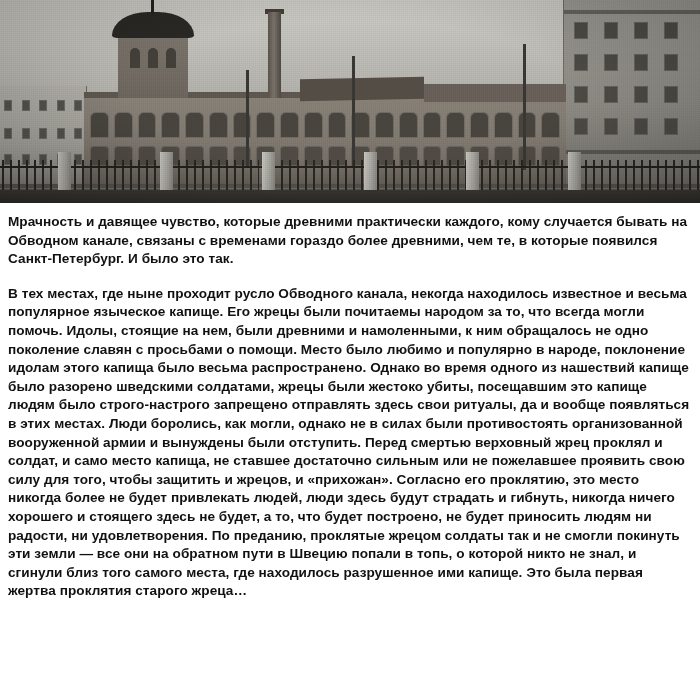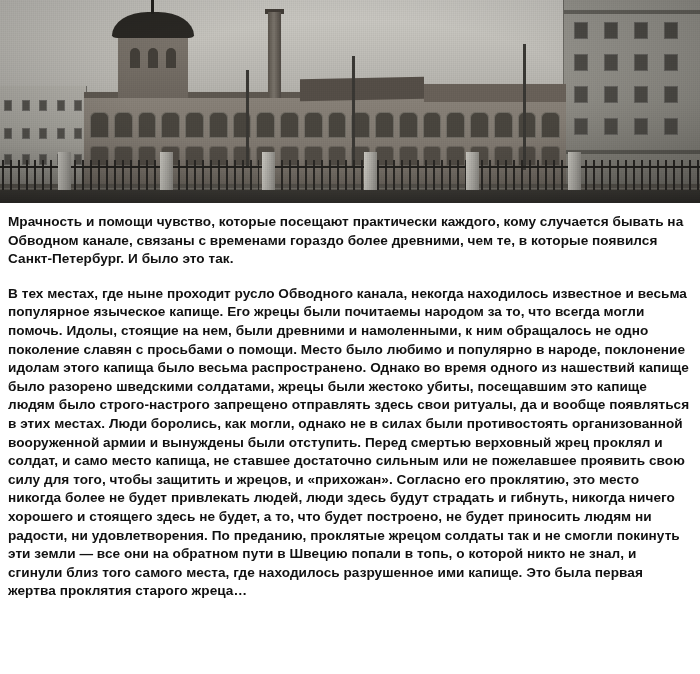--- a/index.html
+++ b/index.html
@@ -442,17 +442,17 @@
     <div class="post" style="left:364px;"></div>
     <div class="post" style="left:466px;"></div>
     <div class="post" style="left:568px;"></div>
     <div class="curb"></div>
 
     <div class="grain"></div>
     <div class="vignette"></div>
   </div>
 
   <div class="article">
-    <p>Мрачность и помощи чувство, которые посещают практически каждого, кому случается бывать на Обводном канале, связаны с временами гораздо более древними, чем те, в которые появился Санкт-Петербург. И было это так.</p>
+    <p>Мрачность и давящее чувство, которые древними практически каждого, кому случается бывать на Обводном канале, связаны с временами гораздо более древними, чем те, в которые появился Санкт-Петербург. И было это так.</p>
     <p>В тех местах, где ныне проходит русло Обводного канала, некогда находилось известное и весьма популярное языческое капище. Его жрецы были почитаемы народом за то, что всегда могли помочь. Идолы, стоящие на нем, были древними и намоленными, к ним обращалось не одно поколение славян с просьбами о помощи. Место было любимо и популярно в народе, поклонение идолам этого капища было весьма распространено. Однако во время одного из нашествий капище было разорено шведскими солдатами, жрецы были жестоко убиты, посещавшим это капище людям было строго-настрого запрещено отправлять здесь свои ритуалы, да и вообще появляться в этих местах. Люди боролись, как могли, однако не в силах были противостоять организованной вооруженной армии и вынуждены были отступить. Перед смертью верховный жрец проклял и солдат, и само место капища, не ставшее достаточно сильным или не пожелавшее проявить свою силу для того, чтобы защитить и жрецов, и «прихожан». Согласно его проклятию, это место никогда более не будет привлекать людей, люди здесь будут страдать и гибнуть, никогда ничего хорошего и стоящего здесь не будет, а то, что будет построено, не будет приносить людям ни радости, ни удовлетворения. По преданию, проклятые жрецом солдаты так и не смогли покинуть эти земли — все они на обратном пути в Швецию попали в топь, о которой никто не знал, и сгинули близ того самого места, где находилось разрушенное ими капище. Это была первая жертва проклятия старого жреца…</p>
   </div>
 
 </div>
 
 </body></html>

